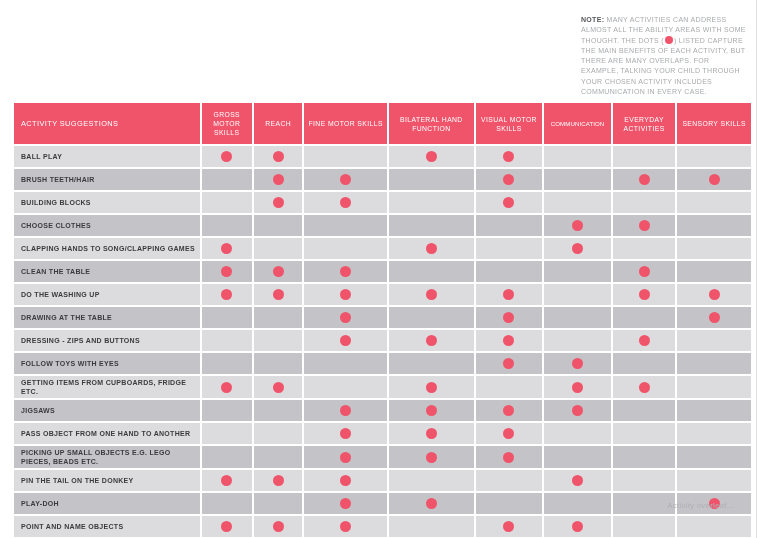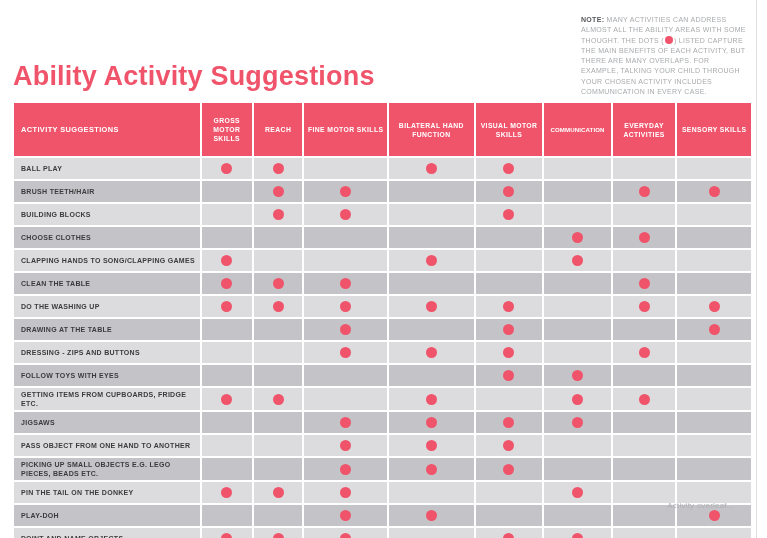--- a/index.html
+++ b/index.html
@@ -29,23 +29,23 @@
   .title{
     position:absolute;left:13px;top:61px;margin:0;
     font-size:27px;font-weight:bold;color:var(--accent);letter-spacing:0.2px;
   }
   table.ability{
     position:absolute;left:12px;top:101px;width:741px;
     border-collapse:separate;border-spacing:2px;table-layout:fixed;
   }
   table.ability th{
     background:var(--accent);color:#fff;
-    font-size:6.8px;font-weight:bold;letter-spacing:0.4px;line-height:9px;
+    font-size:6.8px;font-weight:normal;letter-spacing:0.4px;line-height:9px;
     text-transform:uppercase;text-align:center;vertical-align:middle;
-    height:37px;padding:8px 2px;
+    height:37px;padding:2px 2px;
   }
   table.ability th.th-activity{text-align:left;padding-left:7px;font-size:7.4px;}
   table.ability th:nth-child(7){font-size:6.1px;letter-spacing:0.1px;}
   table.ability td{
     height:17px;padding:0;vertical-align:middle;text-align:center;
   }
   table.ability td.activity{
     text-align:left;padding:2px 4px 2px 7px;
     font-size:7px;font-weight:bold;letter-spacing:0.3px;line-height:9px;
     color:var(--label-text);text-transform:uppercase;
@@ -61,21 +61,20 @@
     font-size:8px;color:#AEB1B4;letter-spacing:0.2px;
   }
 </style>
 </head>
 <body>
 
 <div class="page">
 
   <div class="note"><b>NOTE:</b><span> MANY ACTIVITIES CAN ADDRESS ALMOST ALL THE ABILITY AREAS WITH SOME THOUGHT. THE DOTS (</span><span class="inline-dot"></span><span>) LISTED CAPTURE THE MAIN BENEFITS OF EACH ACTIVITY, BUT THERE ARE MANY OVERLAPS. FOR EXAMPLE, TALKING YOUR CHILD THROUGH YOUR CHOSEN ACTIVITY INCLUDES COMMUNICATION IN EVERY CASE.</span></div>
 
-  <h1 class="title">Ability Activity Suggestions</h1>
 
   <table class="ability">
     <colgroup>
       <col style="width:184px">
         <col style="width:50px">
         <col style="width:48px">
       <col style="width:82px">
         <col style="width:84px">
         <col style="width:66px">
       <col style="width:66px">

